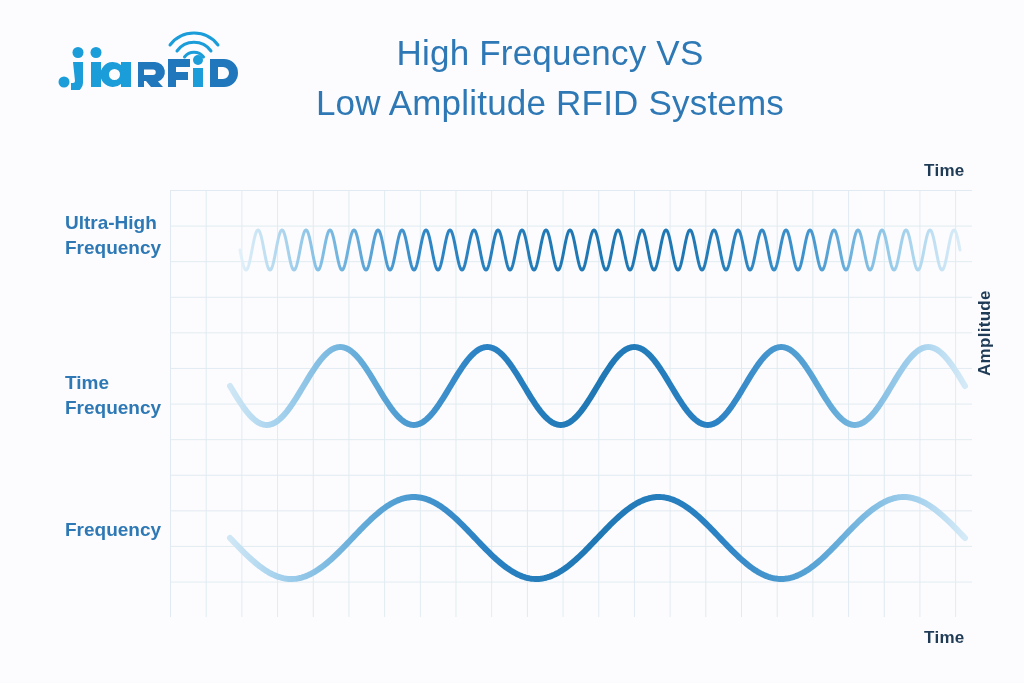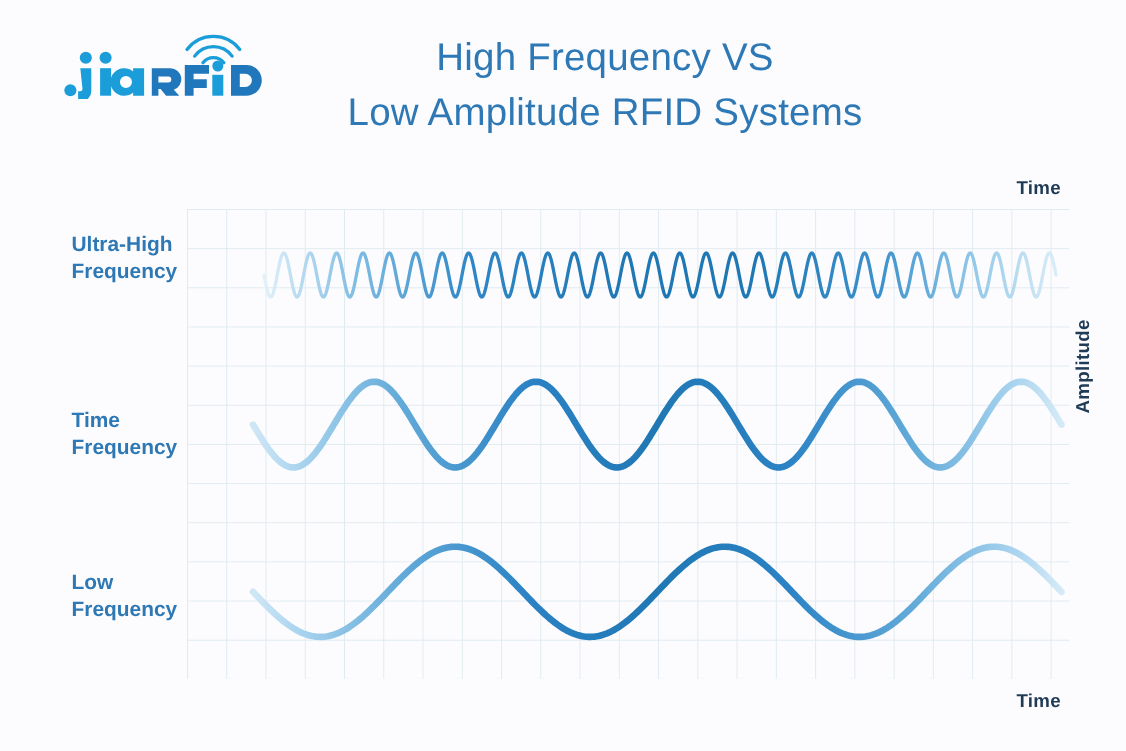--- a/index.html
+++ b/index.html
@@ -163,21 +163,20 @@
 
   <div class="row-label" id="label-uhf">
     <div>Ultra-High</div>
     <div>Frequency</div>
   </div>
   <div class="row-label" id="label-hf">
     <div>Time</div>
     <div>Frequency</div>
   </div>
   <div class="row-label" id="label-lf">
-    <div>Low</div>
     <div>Frequency</div>
   </div>
 
   <div id="plot">
     <div id="grid"></div>
     <svg id="waves" width="802" height="427" viewBox="0 0 802 427" xmlns="http://www.w3.org/2000/svg">
       <defs>
         <linearGradient id="fadeGrad" x1="0" y1="0" x2="1" y2="0">
           <stop offset="0.00" stop-color="#cfe7f5"></stop>
           <stop offset="0.06" stop-color="#a8d3ee"></stop>

